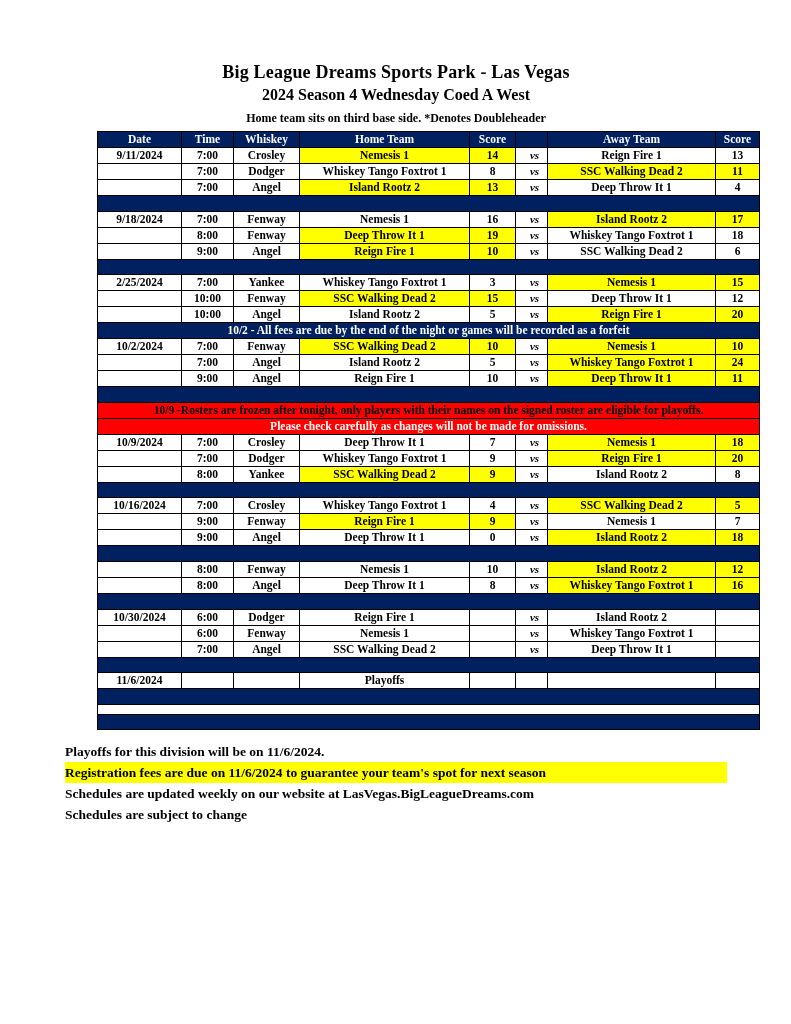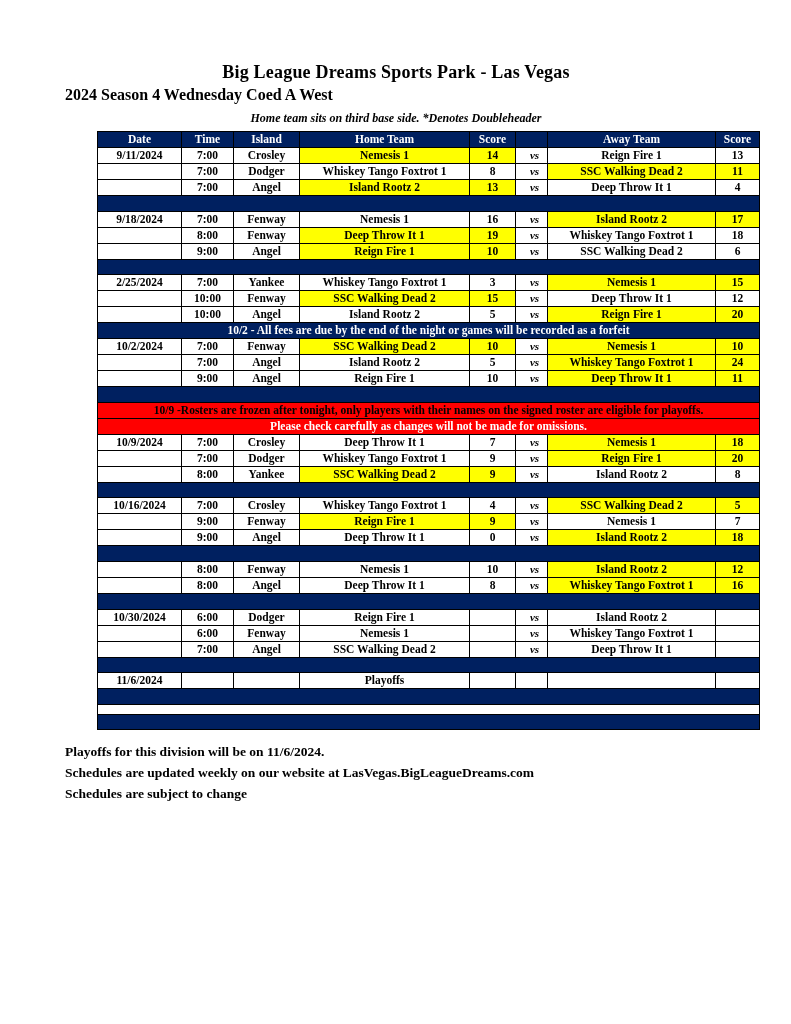--- a/index.html
+++ b/index.html
@@ -6,22 +6,22 @@
   html,body { background:#ffffff; }
   body {
     width:791px; height:1024px;
     font-family:"Liberation Serif", serif;
     color:#000;
     position:relative;
     overflow:hidden;
   }
   .page { padding:62px 64px 0 65px; }
   .title { text-align:center; font-size:18px; font-weight:bold; letter-spacing:0.2px; }
-  .subtitle { font-size:16px; font-weight:bold; margin-top:3px; }
-  .note { text-align:center; font-size:12px; font-weight:bold; font-style:italic; margin-top:7px; margin-bottom:5px; }
+  .subtitle { text-align:center; font-size:16px; font-weight:bold; margin-top:3px; }
+  .note { text-align:center; font-size:12px; font-weight:bold; margin-top:7px; margin-bottom:5px; }
 
   table.schedule {
     border-collapse:collapse;
     width:662px;
     table-layout:fixed;
     margin-left:32px;
   }
   .schedule th, .schedule td {
     border:1px solid #000;
     height:15.6px;
@@ -72,21 +72,21 @@
         <col style="width:170px">
       <col style="width:46px">
         <col style="width:32px">
         <col style="width:168px">
         <col style="width:44px">
     </colgroup>
     <thead>
       <tr>
         <th>Date</th>
         <th>Time</th>
-        <th>Island</th>
+        <th>Whiskey</th>
         <th>Home Team</th>
         <th>Score</th>
         <th></th>
         <th>Away Team</th>
         <th>Score</th>
       </tr>
     </thead>
     <tbody id="schedule-body">
         <tr>
           <td class="c-date">9/11/2024</td>
@@ -365,17 +365,18 @@
           <td class="gap" colspan="8"></td>
         </tr>
         <tr>
           <td class="separator" colspan="8"></td>
         </tr>
       </tbody>
   </table>
 
   <div class="footer">
     <div class="line">Playoffs for this division will be on 11/6/2024.</div>
+    <div class="line hl-line">Registration fees are due on 11/6/2024 to guarantee your team's spot for next season</div>
     <div class="line">Schedules are updated weekly on our website at LasVegas.BigLeagueDreams.com</div>
     <div class="line">Schedules are subject to change</div>
   </div>
 
 </div>
 
 </body></html>

